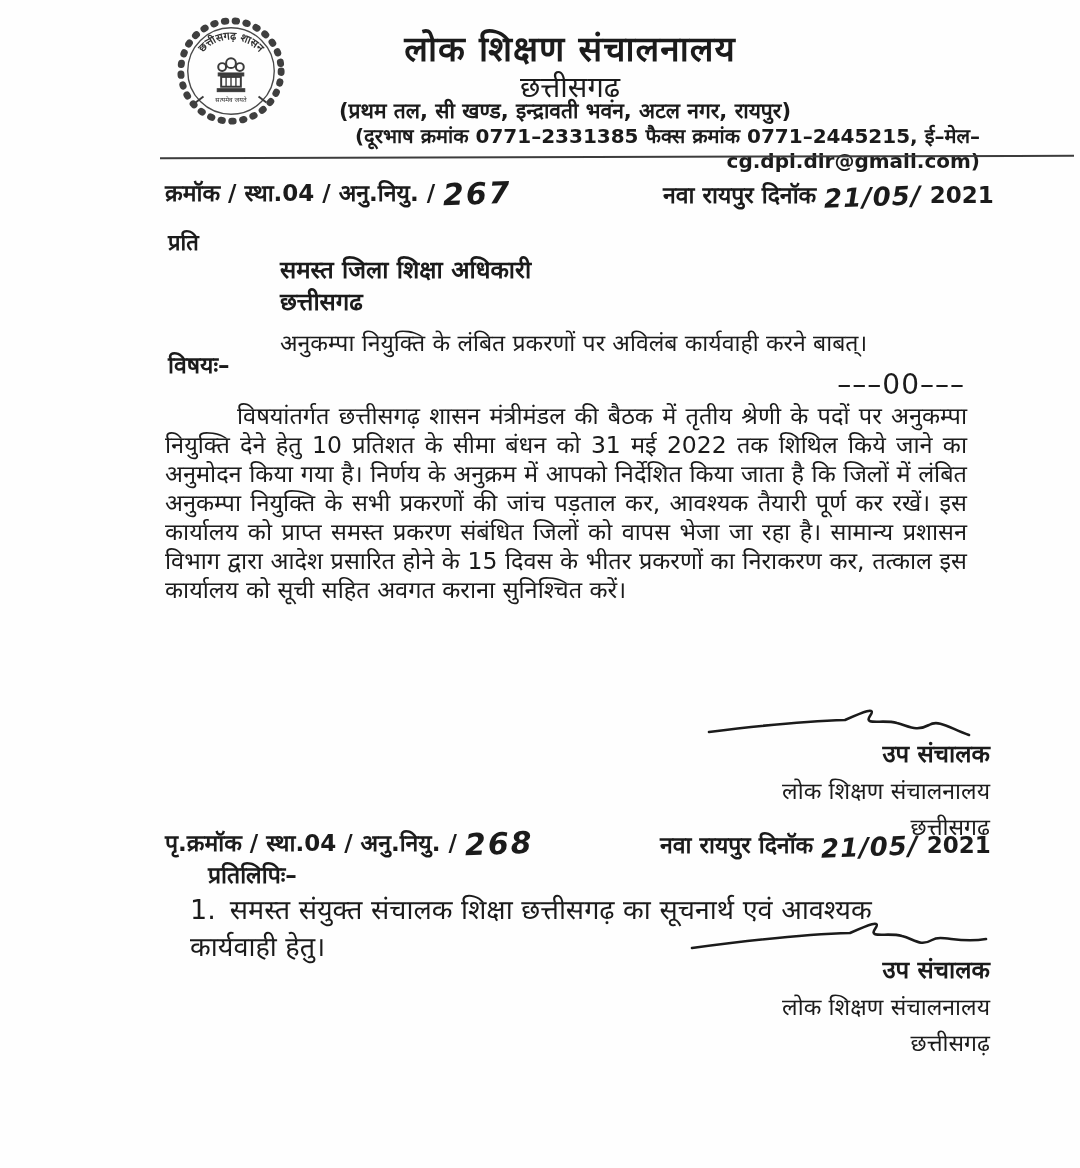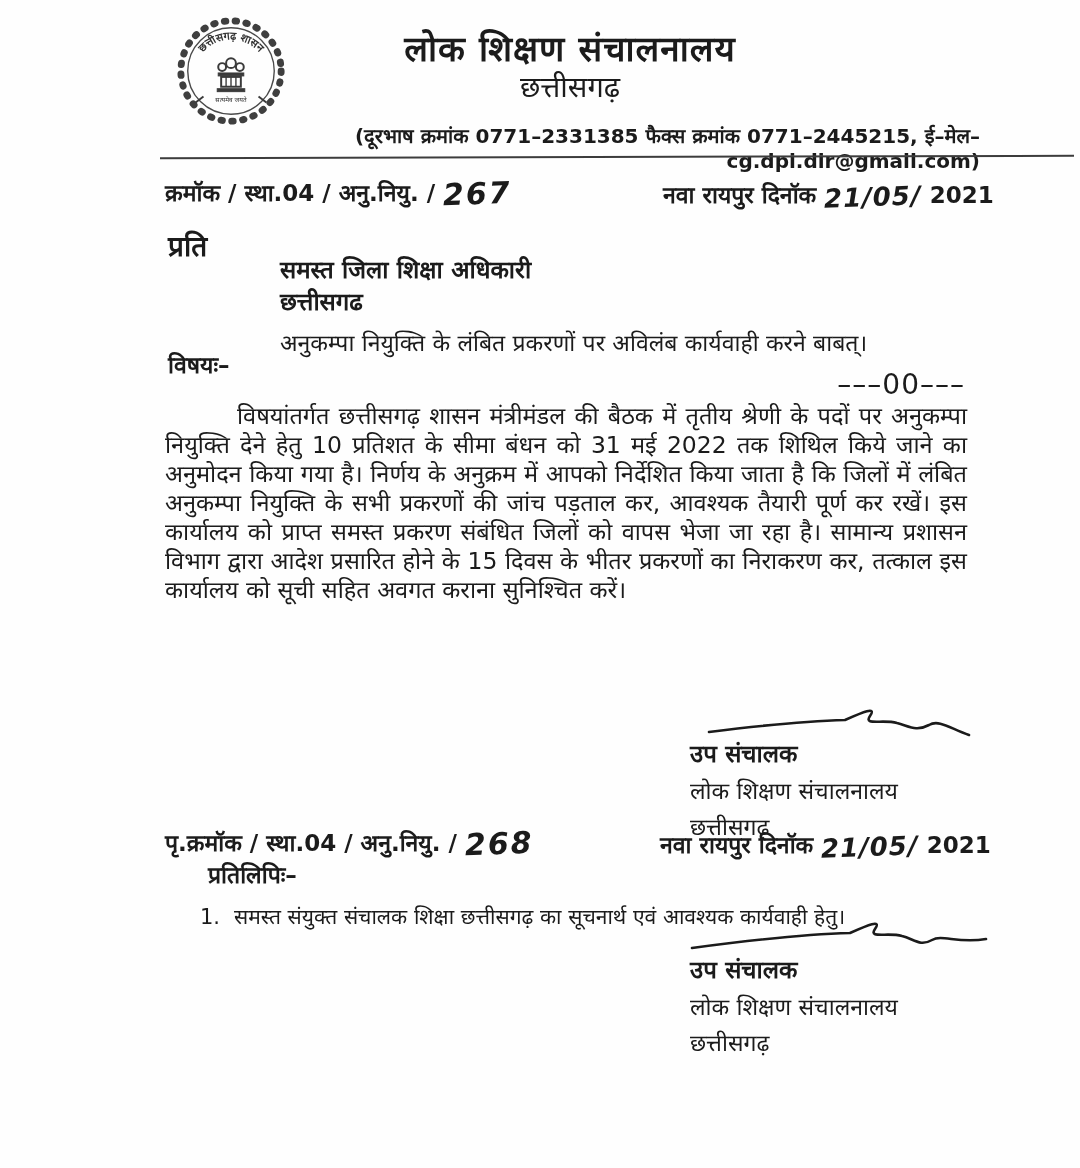--- a/index.html
+++ b/index.html
@@ -47,50 +47,50 @@
   .handwriting{
     font-family:cursive,"DejaVu Sans",sans-serif;
     font-style:italic;font-weight:700;
     font-size:30px;letter-spacing:2px;line-height:1;
     display:inline-block;transform:rotate(-2deg);
     vertical-align:-3px;
   }
   .handwriting.date{font-size:26px;letter-spacing:1px;}
 
   
-  .salutation{left:168px;top:226px;font-size:28px;font-weight:600;}
+  .salutation{left:168px;top:226px;font-size:22px;font-weight:600;}
   .addr1{left:280px;top:252px;font-size:24px;font-weight:700;text-align:center;}
   .addr2{left:280px;top:284px;font-size:24px;font-weight:700;text-align:center;}
   .subject-label{left:168px;top:328px;font-size:23px;font-weight:600;margin-top:20px;}
   .subject-text{left:280px;top:326px;width:690px;font-size:23px;font-weight:400;}
   .separator{left:165px;top:368px;width:800px;text-align:right;
     font-size:28px;font-weight:400;letter-spacing:1px;}
 
   
   .body-para{
     left:165px;top:402px;width:802px;
     font-size:23.5px;line-height:29px;
     text-align:justify;text-indent:72px;
     font-weight:500;
   }
 
   
-  .sig-block{width:300px;text-align:left;}
+  .sig-block{width:300px;text-align:right;}
   .sig1{left:690px;top:702px;}
   .sig2{left:690px;top:916px;}
   .sig-squiggle{display:block;margin:0 auto -4px auto;}
   .sig-title{font-size:24px;font-weight:700;margin-top:0;}
   .sig-org{font-size:23px;font-weight:500;margin-top:5px;}
   .sig-state{font-size:23px;font-weight:500;margin-top:4px;}
 
   
   .ref-row2-left{left:165px;top:826px;font-size:23px;font-weight:600;}
   .ref-row2-right{left:660px;top:828px;font-size:23px;font-weight:600;}
   .copy-label{left:165px;top:858px;font-size:23px;font-weight:600;margin-left:43px;}
-  .copy-item{left:200px;top:890px;width:770px;font-size:21px;font-weight:500;margin-top:12px;}
+  .copy-item{left:190px;top:890px;width:770px;font-size:27px;font-weight:500;}
   .copy-num{display:inline-block;margin-right:14px;}
 </style>
 </head>
 <body>
 
 <div class="page">
 
   <div class="abs emblem">
     <svg width="118" height="118" viewBox="0 0 120 120" xmlns="http://www.w3.org/2000/svg">
       <circle cx="60" cy="60" r="51" fill="none" stroke="#3f3f3f" stroke-width="7" stroke-dasharray="1.5 9.6" stroke-linecap="round"></circle>
@@ -116,20 +116,21 @@
       <text x="60" y="92" font-size="6.5" fill="#333" text-anchor="middle">सत्यमेव जयते</text>
       <g stroke="#3a3a3a" stroke-width="2">
         <line x1="24" y1="92" x2="32" y2="86"></line>
         <line x1="96" y1="92" x2="88" y2="86"></line>
       </g>
     </svg>
   </div>
 
   <div class="abs org-name">लोक शिक्षण संचालनालय</div>
   <div class="abs org-state">छत्तीसगढ़</div>
+  <div class="abs org-address">(प्रथम तल, सी खण्ड, इन्द्रावती भवन, अटल नगर, रायपुर)</div>
   <div class="abs org-contact">(दूरभाष क्रमांक 0771–2331385 फैक्स क्रमांक 0771–2445215, ई–मेल– cg.dpi.dir@gmail.com)</div>
   <div class="abs header-rule"></div>
 
   <div class="abs ref-row1-left">
     <span>क्रमॉक / स्था.04 / अनु.नियु. /</span>
     <span class="handwriting">267</span>
   </div>
   <div class="abs ref-row1-right">
     <span>नवा रायपुर दिनॉक</span>
     <span class="handwriting date">21/05/</span>

